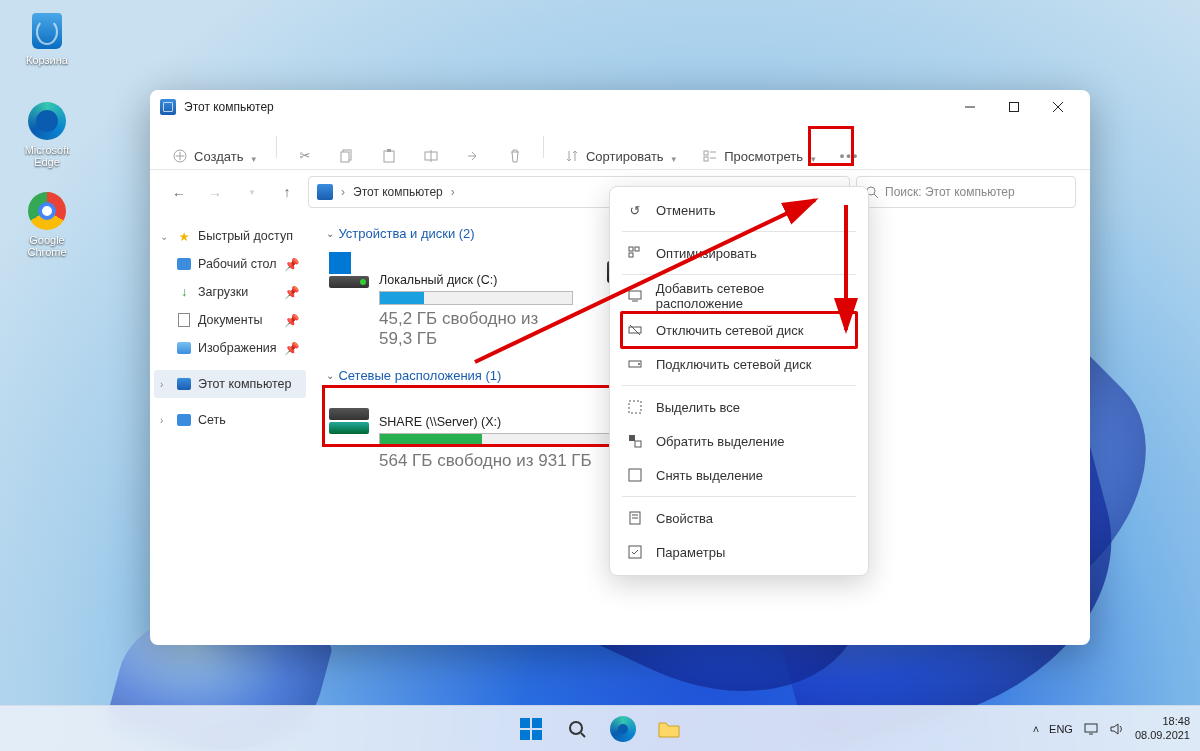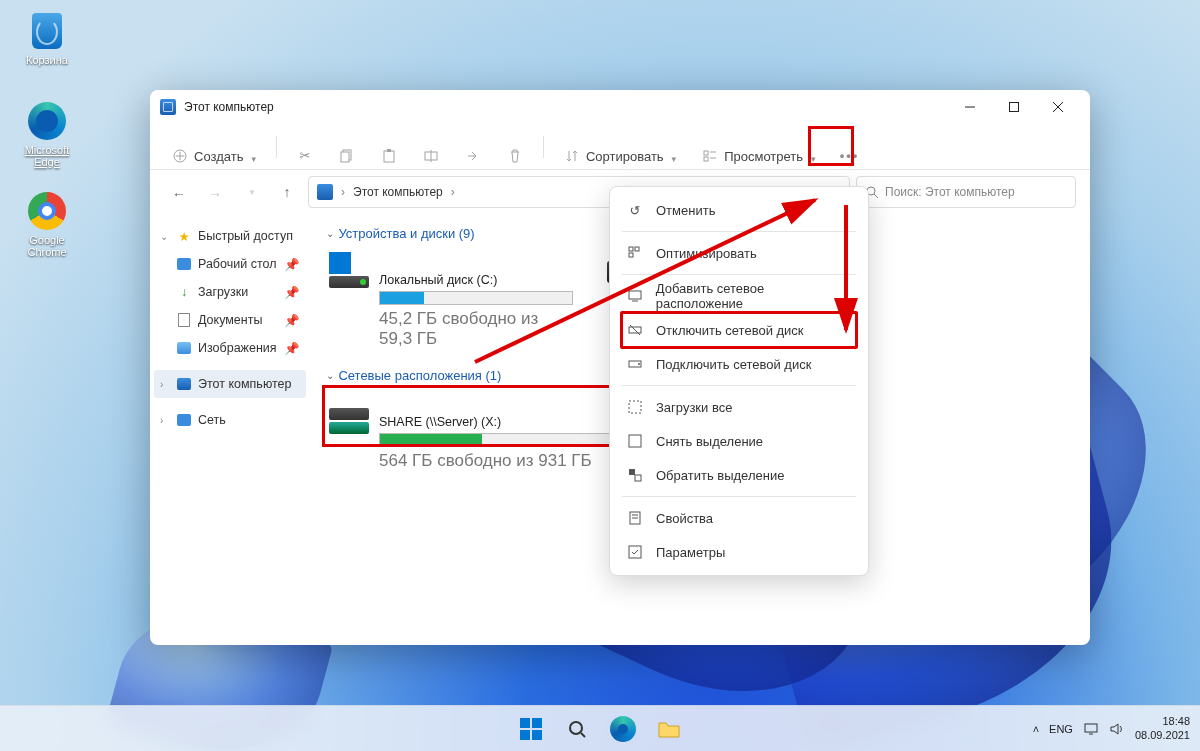--- a/index.html
+++ b/index.html
@@ -14,21 +14,21 @@
 .wallpaper { position: absolute; inset: 0; z-index: 0; }
 .petal { position: absolute; background: radial-gradient(ellipse at 30% 30%, rgba(255,255,255,0.3), rgba(30,60,200,0.6) 50%, rgba(10,30,120,0.9)); border-radius: 60% 10% 60% 10%; }
 .p1 { width: 350px; height: 260px; bottom: 40px; right: 80px; transform: rotate(-15deg); }
 .p2 { width: 280px; height: 200px; bottom: 60px; right: 340px; transform: rotate(25deg); }
 .p3 { width: 240px; height: 170px; bottom: 180px; right: 30px; transform: rotate(-45deg); opacity: 0.8; }
 .p4 { width: 200px; height: 140px; bottom: 0; left: 120px; transform: rotate(15deg); opacity: 0.7; }
 
 
 .desktop-icon { position: absolute; left: 14px; width: 66px; text-align: center; color: #fff; text-shadow: 0 1px 2px rgba(0,0,0,.8); font-size: 11px; }
 .desktop-icon .ic { width: 42px; height: 42px; margin: 0 auto 2px; display: flex; align-items: center; justify-content: center; }
-.di1 { top: 10px; } .di2 { top: 100px; text-decoration: underline; } .di3 { top: 190px; }
+.di1 { top: 10px; } .di2 { top: 100px; } .di3 { top: 190px; }
 .recycle { background: linear-gradient(#4aa8e8,#0a6cc0); border-radius: 4px 4px 6px 6px; width: 30px; height: 36px; position: relative; }
 .recycle::before { content:""; position:absolute; top:6px; left:4px; right:4px; bottom:4px; border:2px solid rgba(255,255,255,.6); border-radius:50%; border-top-color:transparent; }
 .edge-ic { width:38px;height:38px;border-radius:50%; background: conic-gradient(#36c7b0 0deg,#0a84d0 120deg,#0a5cb0 240deg,#36c7b0 360deg); position:relative; }
 .edge-ic::after { content:""; position:absolute; inset:8px; background:#0a5cb0; border-radius:50%; }
 .chrome-ic { width:38px;height:38px;border-radius:50%; background: conic-gradient(#ea4335 0deg 120deg,#fbbc05 120deg 240deg,#34a853 240deg 360deg); position:relative; }
 .chrome-ic::after { content:""; position:absolute; inset:10px; background:#fff; border-radius:50%; border:4px solid #4285f4; }
 
 
 .window {
   position: absolute; left: 150px; top: 90px; width: 940px; height: 555px;
@@ -337,21 +337,21 @@
         <span class="sic">
             <span class="net-ic"></span>
           </span>
         <span>Сеть</span>
       </div>
     </div>
 
     <div class="content">
       <div class="group-hdr">
         <span class="exp">⌄</span>
-        <span>Устройства и диски (9)</span>
+        <span>Устройства и диски (2)</span>
       </div>
       <div class="drives">
         <div class="drive">
           <div class="dicon">
               <div class="hdd-icon">
                 <div class="winlogo"></div>
                 <div class="disk green"></div>
               </div>
             </div>
           <div class="dinfo">
@@ -445,38 +445,38 @@
       </span>
     <span>Подключить сетевой диск</span>
   </div>
   <div class="ctx-sep"></div>
   <div class="ctx-item">
     <span class="cic">
         <svg width="16" height="16">
           <rect x="2" y="2" width="12" height="12" fill="none" stroke="#555" stroke-dasharray="2"></rect>
         </svg>
       </span>
-    <span>Загрузки все</span>
-  </div>
-  <div class="ctx-item">
-    <span class="cic">
-        <svg width="16" height="16">
-          <rect x="2" y="2" width="12" height="12" fill="none" stroke="#555"></rect>
-        </svg>
-      </span>
-    <span>Снять выделение</span>
+    <span>Выделить все</span>
   </div>
   <div class="ctx-item">
     <span class="cic">
         <svg width="16" height="16">
           <rect x="2" y="2" width="6" height="6" fill="#555"></rect>
           <rect x="8" y="8" width="6" height="6" fill="none" stroke="#555"></rect>
         </svg>
       </span>
     <span>Обратить выделение</span>
+  </div>
+  <div class="ctx-item">
+    <span class="cic">
+        <svg width="16" height="16">
+          <rect x="2" y="2" width="12" height="12" fill="none" stroke="#555"></rect>
+        </svg>
+      </span>
+    <span>Снять выделение</span>
   </div>
   <div class="ctx-sep"></div>
   <div class="ctx-item">
     <span class="cic">
         <svg width="16" height="16">
           <rect x="3" y="2" width="10" height="12" fill="none" stroke="#555"></rect>
           <line x1="5" y1="5" x2="11" y2="5" stroke="#555"></line>
           <line x1="5" y1="8" x2="11" y2="8" stroke="#555"></line>
         </svg>
       </span>

